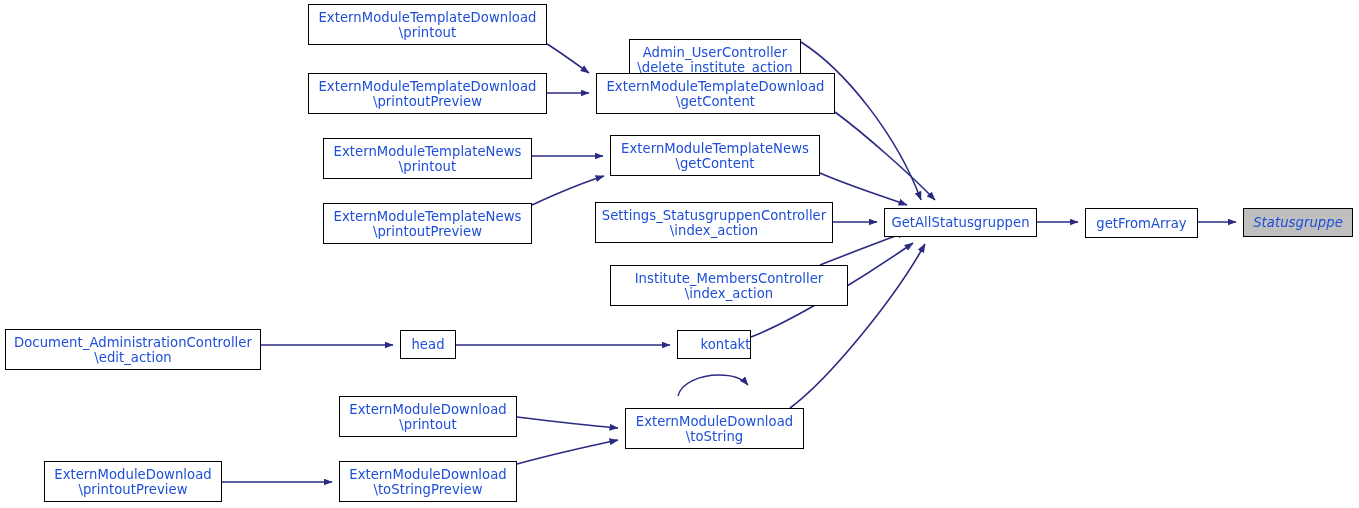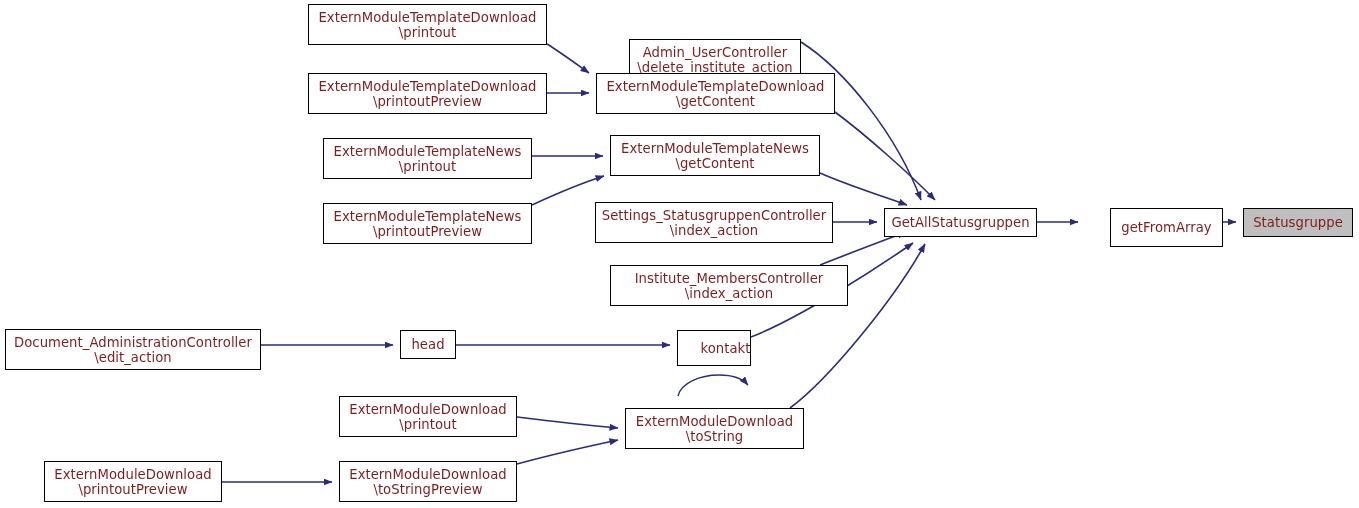--- a/index.html
+++ b/index.html
@@ -22,34 +22,35 @@
     top: 0;
     width: 1359px;
     height: 508px;
     pointer-events: none;
   }
   .node {
     position: absolute;
     box-sizing: border-box;
     border: 1px solid #000000;
     background: #ffffff;
-    color: #7f1d1d;
+    color: #1d4ed8;
     display: flex;
     align-items: center;
     justify-content: center;
     text-align: center;
     font-size: 13.2px;
     line-height: 15px;
     letter-spacing: 0.05px;
     white-space: pre;
     overflow: hidden;
     z-index: 2;
   }
   .node.highlight {
     background: #bfbfbf;
+    font-style: italic;
   }
   .node-label {
     display: block;
     white-space: pre;
   }
 </style>
 </head>
 <body>
 
 <div id="graph">
@@ -92,28 +93,28 @@
 \getContent</span></div>
       <div class="node" style="left: 323px; top: 138px; width: 209px; height: 41px;"><span class="node-label">ExternModuleTemplateNews
 \printout</span></div>
       <div class="node" style="left: 610px; top: 135px; width: 210px; height: 41px;"><span class="node-label">ExternModuleTemplateNews
 \getContent</span></div>
       <div class="node" style="left: 323px; top: 203px; width: 209px; height: 41px;"><span class="node-label">ExternModuleTemplateNews
 \printoutPreview</span></div>
       <div class="node" style="left: 595px; top: 202px; width: 238px; height: 41px;"><span class="node-label">Settings_StatusgruppenController
 \index_action</span></div>
       <div class="node" style="left: 884px; top: 208px; width: 153px; height: 29px; justify-content: center;"><span class="node-label">GetAllStatusgruppen</span></div>
-      <div class="node" style="left: 1110px; top: 208px; width: 113px; height: 39px;"><span class="node-label">getFromArray</span></div>
+      <div class="node" style="left: 1085px; top: 208px; width: 113px; height: 30px;"><span class="node-label">getFromArray</span></div>
       <div class="node highlight" style="left: 1243px; top: 208px; width: 110px; height: 29px;"><span class="node-label">Statusgruppe</span></div>
       <div class="node" style="left: 610px; top: 265px; width: 238px; height: 41px;"><span class="node-label">Institute_MembersController
 \index_action</span></div>
       <div class="node" style="left: 5px; top: 329px; width: 256px; height: 41px;"><span class="node-label">Document_AdministrationController
 \edit_action</span></div>
       <div class="node" style="left: 400px; top: 330px; width: 56px; height: 29px;"><span class="node-label">head</span></div>
-      <div class="node" style="left: 677px; top: 330px; width: 74px; height: 36px; padding-left: 23px;"><span class="node-label">kontakt</span></div>
+      <div class="node" style="left: 677px; top: 330px; width: 74px; height: 29px; padding-left: 23px;"><span class="node-label">kontakt</span></div>
       <div class="node" style="left: 339px; top: 396px; width: 178px; height: 41px;"><span class="node-label">ExternModuleDownload
 \printout</span></div>
       <div class="node" style="left: 625px; top: 408px; width: 179px; height: 41px;"><span class="node-label">ExternModuleDownload
 \toString</span></div>
       <div class="node" style="left: 44px; top: 461px; width: 178px; height: 41px;"><span class="node-label">ExternModuleDownload
 \printoutPreview</span></div>
       <div class="node" style="left: 339px; top: 461px; width: 178px; height: 41px;"><span class="node-label">ExternModuleDownload
 \toStringPreview</span></div>
     </div>
 </div>

